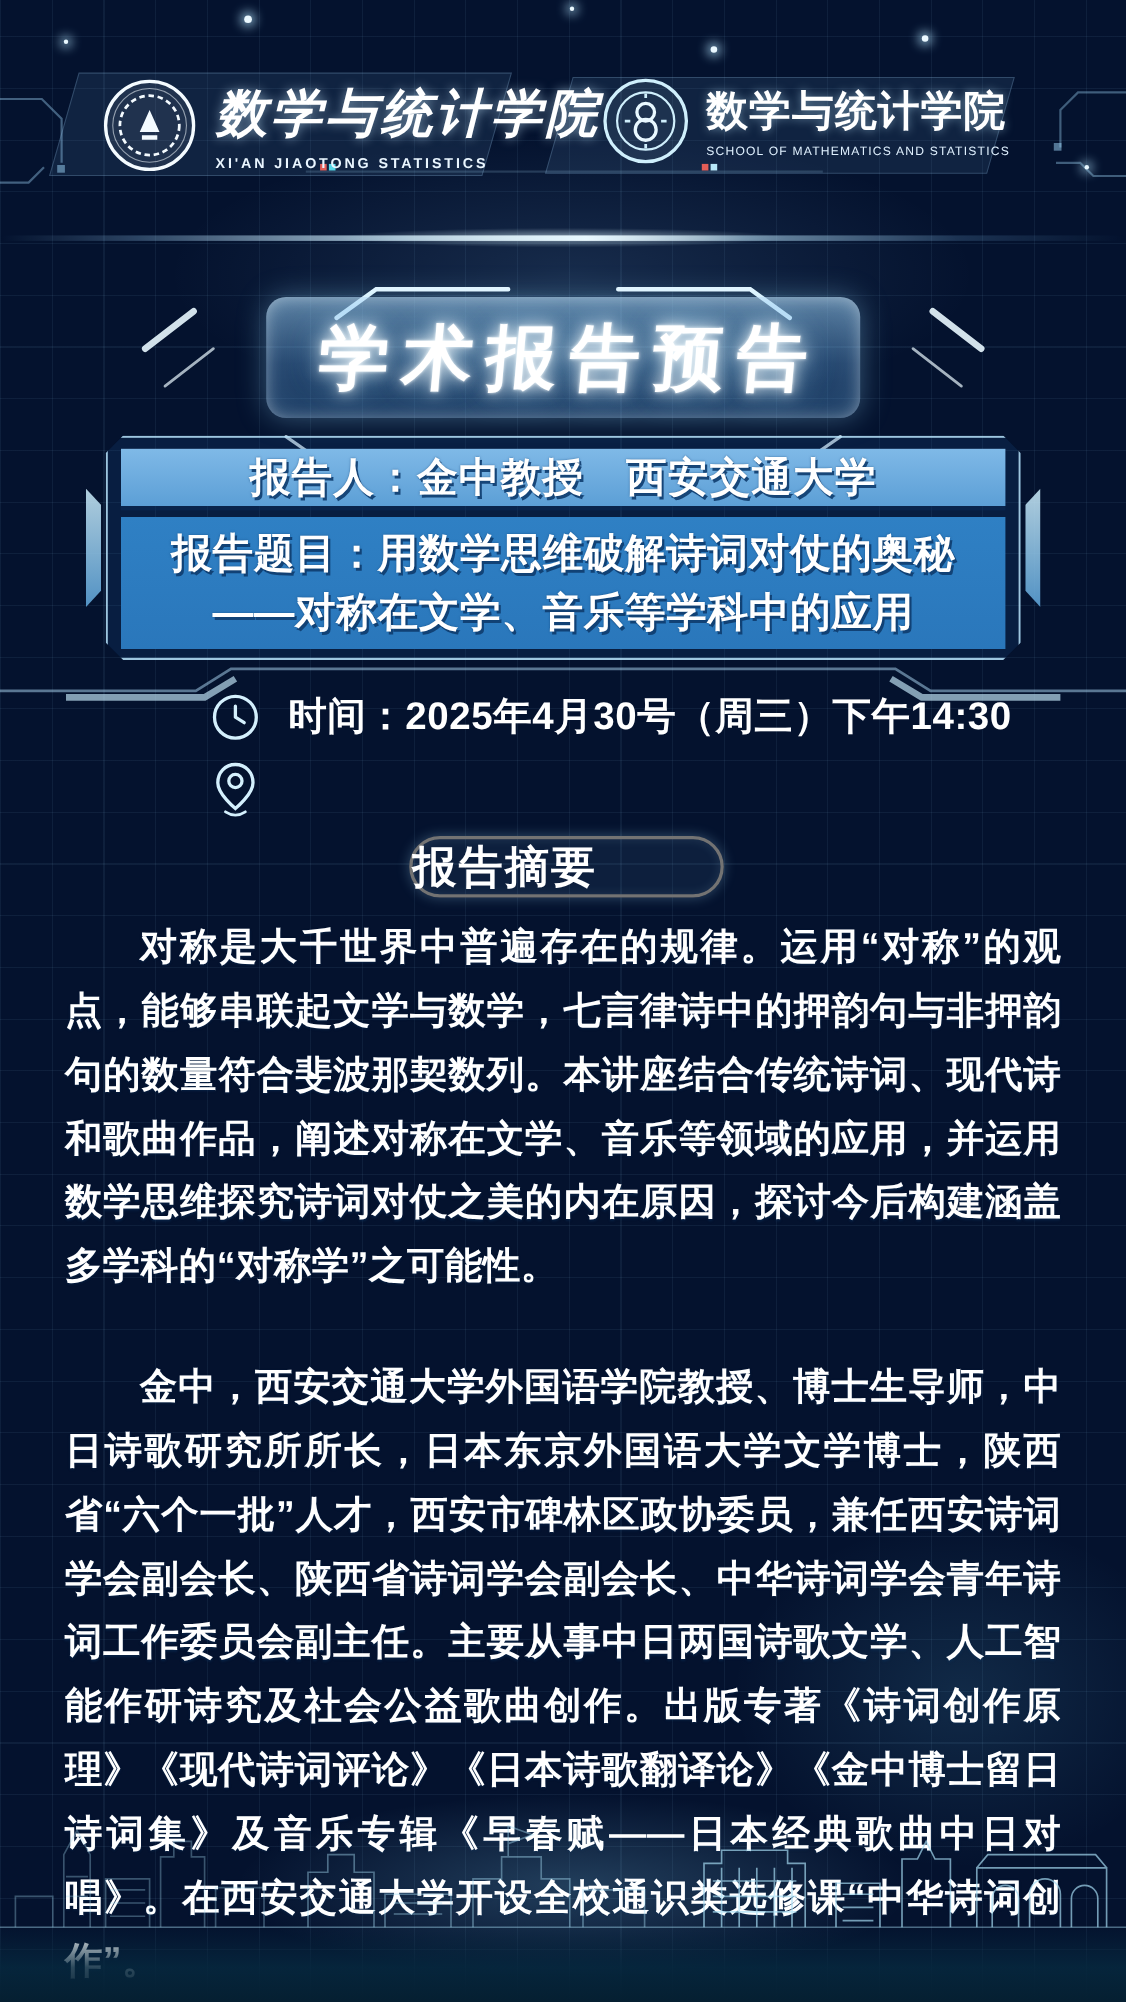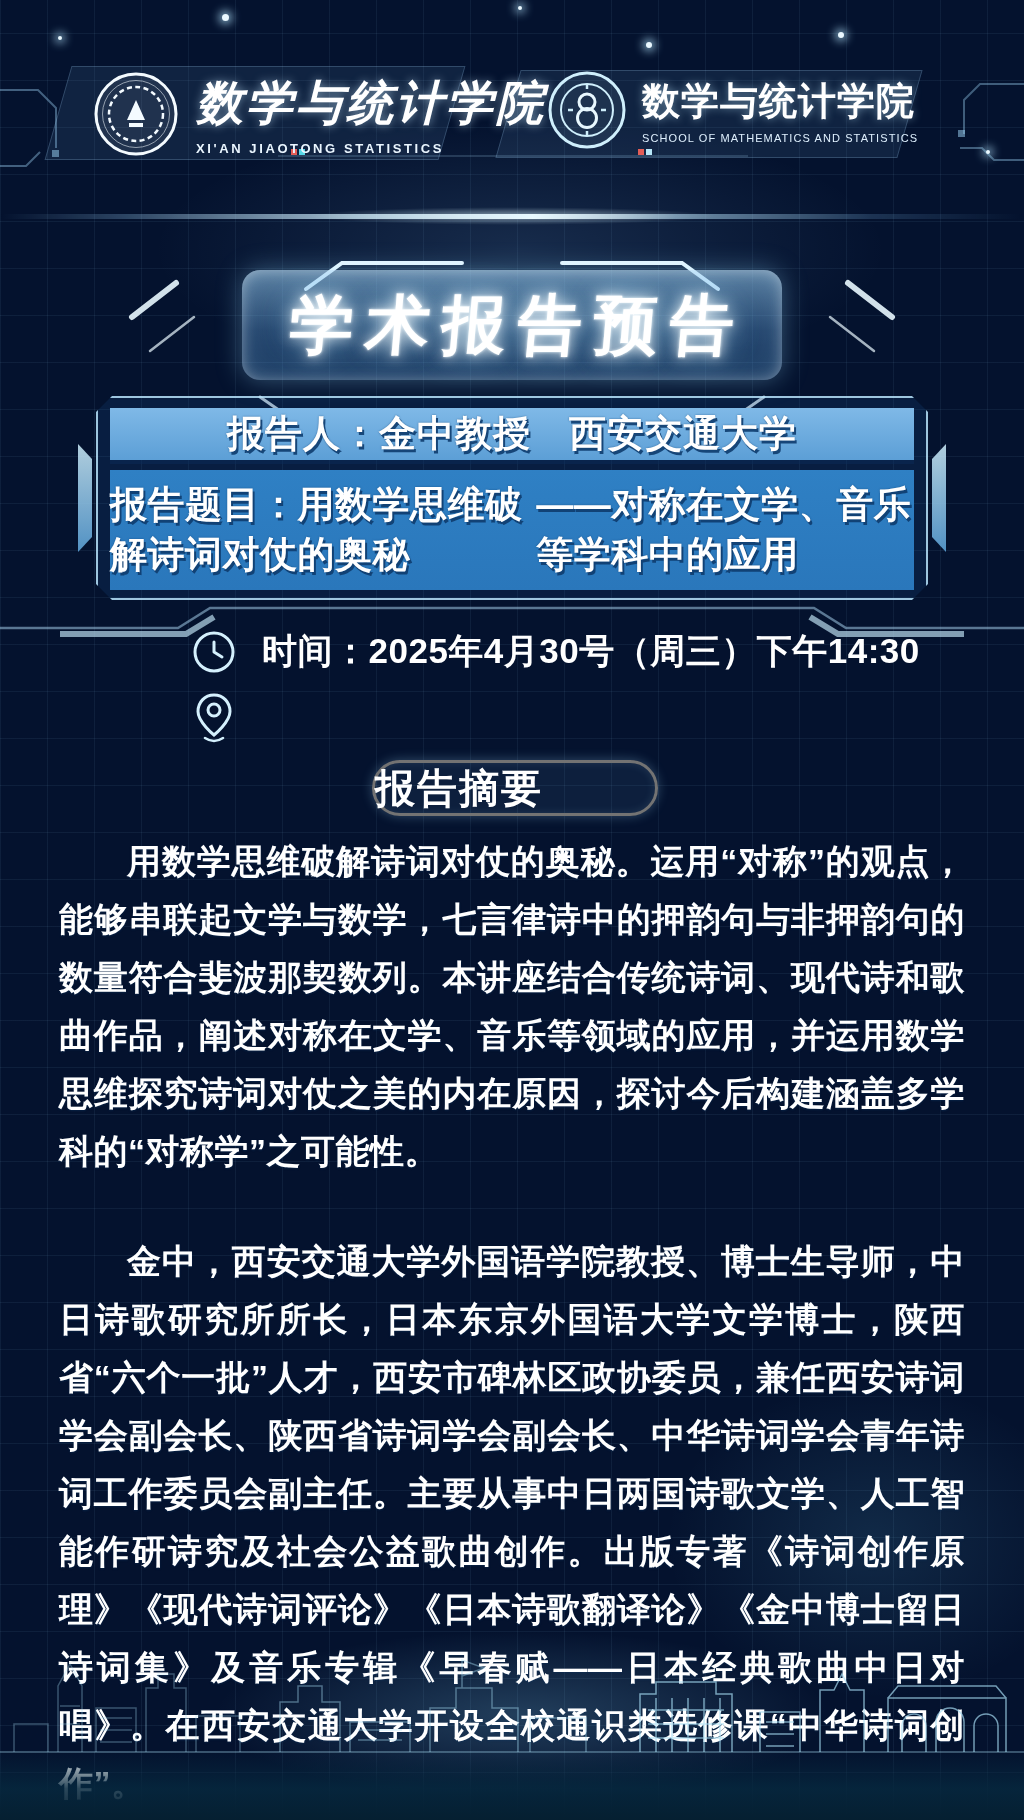--- a/index.html
+++ b/index.html
@@ -60,21 +60,21 @@
   .side-accent.left{left:-18px;clip-path:polygon(0 0,100% 14%,100% 86%,0 100%);}
   .side-accent.right{right:-18px;clip-path:polygon(100% 0,0 14%,0 86%,100% 100%);}
   .speaker-bar{position:absolute;left:14px;right:14px;top:12px;height:52px;
     background:linear-gradient(180deg,#7fb9e7,#5c9fd6);
     box-shadow:0 4px 0 rgba(10,45,90,.45);
     display:flex;align-items:center;justify-content:center;
     font-size:37px;font-weight:800;letter-spacing:1px;
     text-shadow:2px 3px 0 rgba(14,60,110,.9),0 0 2px rgba(14,60,110,.6);}
   .topic-block{position:absolute;left:14px;right:14px;top:74px;bottom:10px;
     background:linear-gradient(180deg,#2f80c4,#2a77bb);
-    display:flex;flex-direction:row;align-items:center;justify-content:center;gap:4px;
+    display:flex;flex-direction:column;align-items:center;justify-content:center;gap:4px;
     font-size:37px;font-weight:800;letter-spacing:.5px;
     text-shadow:2px 3px 0 rgba(14,60,110,.9),0 0 2px rgba(14,60,110,.6);}
   .panel-underdecor{position:absolute;left:0;top:600px;pointer-events:none;}
 
   
   .detail-row{position:absolute;left:192px;display:flex;gap:26px;
     font-size:35px;font-weight:600;letter-spacing:.5px;}
   .detail-row.time{top:628px;}
   .detail-row.loc{top:692px;}
   .detail-icon{flex:0 0 auto;display:flex;align-items:center;justify-content:center;width:44px;}
@@ -219,21 +219,21 @@
         <path d="M19 3 C9.5 3 3 10.5 3 19.5 C3 30 19 43 19 43 S35 30 35 19.5 C35 10.5 28.5 3 19 3 Z" stroke="#d4f0fd" stroke-width="3" fill="none"></path>
         <circle cx="19" cy="18" r="6" stroke="#d4f0fd" stroke-width="3" fill="none"></circle>
         <path d="M10 46 q9 6 18 0" stroke="#d4f0fd" stroke-width="2.5" fill="none" stroke-linecap="round"></path>
       </svg>
     </span>
   </div>
 
   <div class="pill abstract">
     <span>报告摘要</span>
   </div>
-  <p class="para abstract">用数学思维破解诗词对仗的奥秘。运用“对称”的观点，能够串联起文学与数学，七言律诗中的押韵句与非押韵句的数量符合斐波那契数列。本讲座结合传统诗词、现代诗和歌曲作品，阐述对称在文学、音乐等领域的应用，并运用数学思维探究诗词对仗之美的内在原因，探讨今后构建涵盖多学科的“对称学”之可能性。</p>
+  <p class="para abstract">对称是大千世界中普遍存在的规律。运用“对称”的观点，能够串联起文学与数学，七言律诗中的押韵句与非押韵句的数量符合斐波那契数列。本讲座结合传统诗词、现代诗和歌曲作品，阐述对称在文学、音乐等领域的应用，并运用数学思维探究诗词对仗之美的内在原因，探讨今后构建涵盖多学科的“对称学”之可能性。</p>
 
   <p class="para bio">金中，西安交通大学外国语学院教授、博士生导师，中日诗歌研究所所长，日本东京外国语大学文学博士，陕西省“六个一批”人才，西安市碑林区政协委员，兼任西安诗词学会副会长、陕西省诗词学会副会长、中华诗词学会青年诗词工作委员会副主任。主要从事中日两国诗歌文学、人工智能作研诗究及社会公益歌曲创作。出版专著《诗词创作原理》《现代诗词评论》《日本诗歌翻译论》《金中博士留日诗词集》及音乐专辑《早春赋——日本经典歌曲中日对唱》。在西安交通大学开设全校通识类选修课“中华诗词创作”。</p>
 
   <svg class="skyline" width="1024" height="230" viewBox="0 0 1024 230">
     <g stroke="#a8def5" fill="none" stroke-width="1.5">
       <g opacity="0.32">
         <path d="M14 196 v-28 h34 v28"></path>
         <path d="M58 196 v-66 l12 -22 12 22 v66"></path>
         <path d="M60 150 h20 M60 168 h20"></path>
         <path d="M96 196 v-44 h40 v44"></path>

